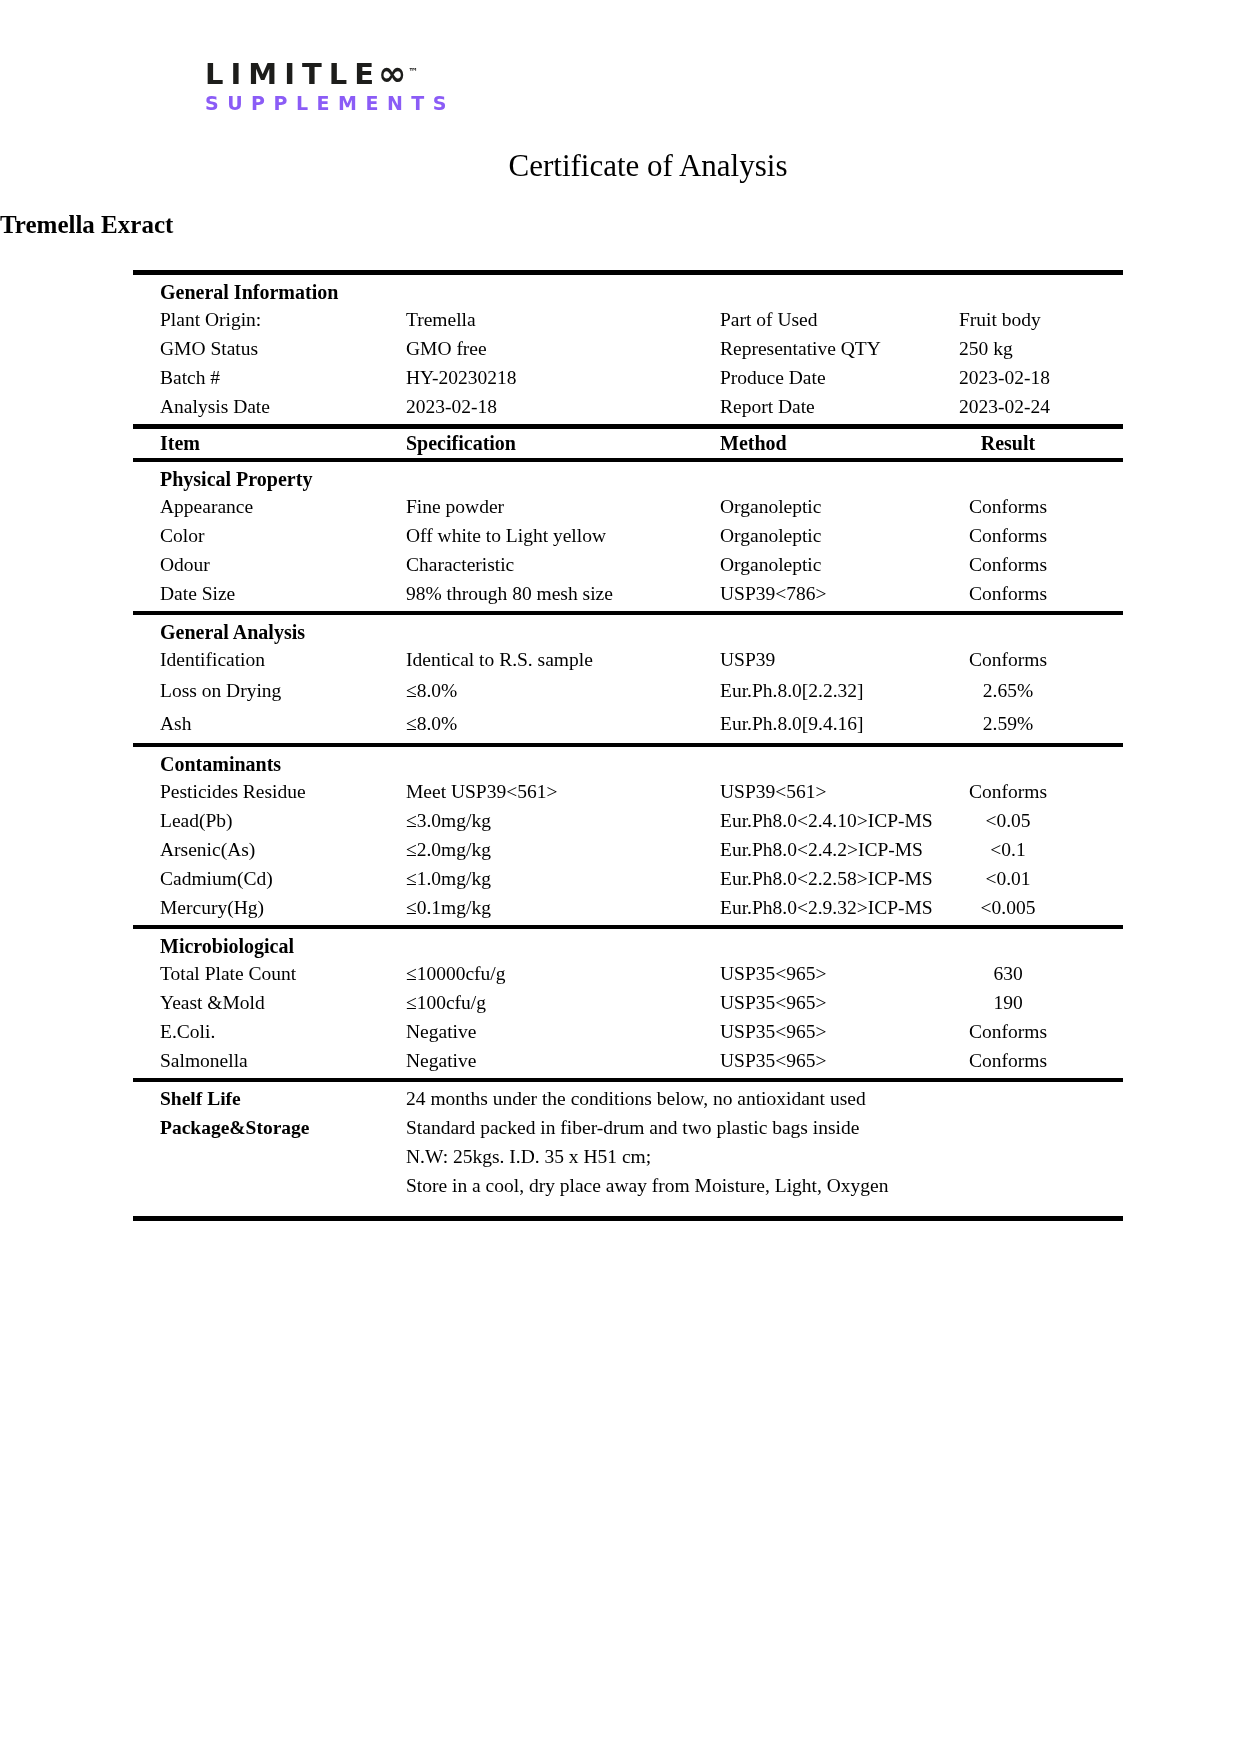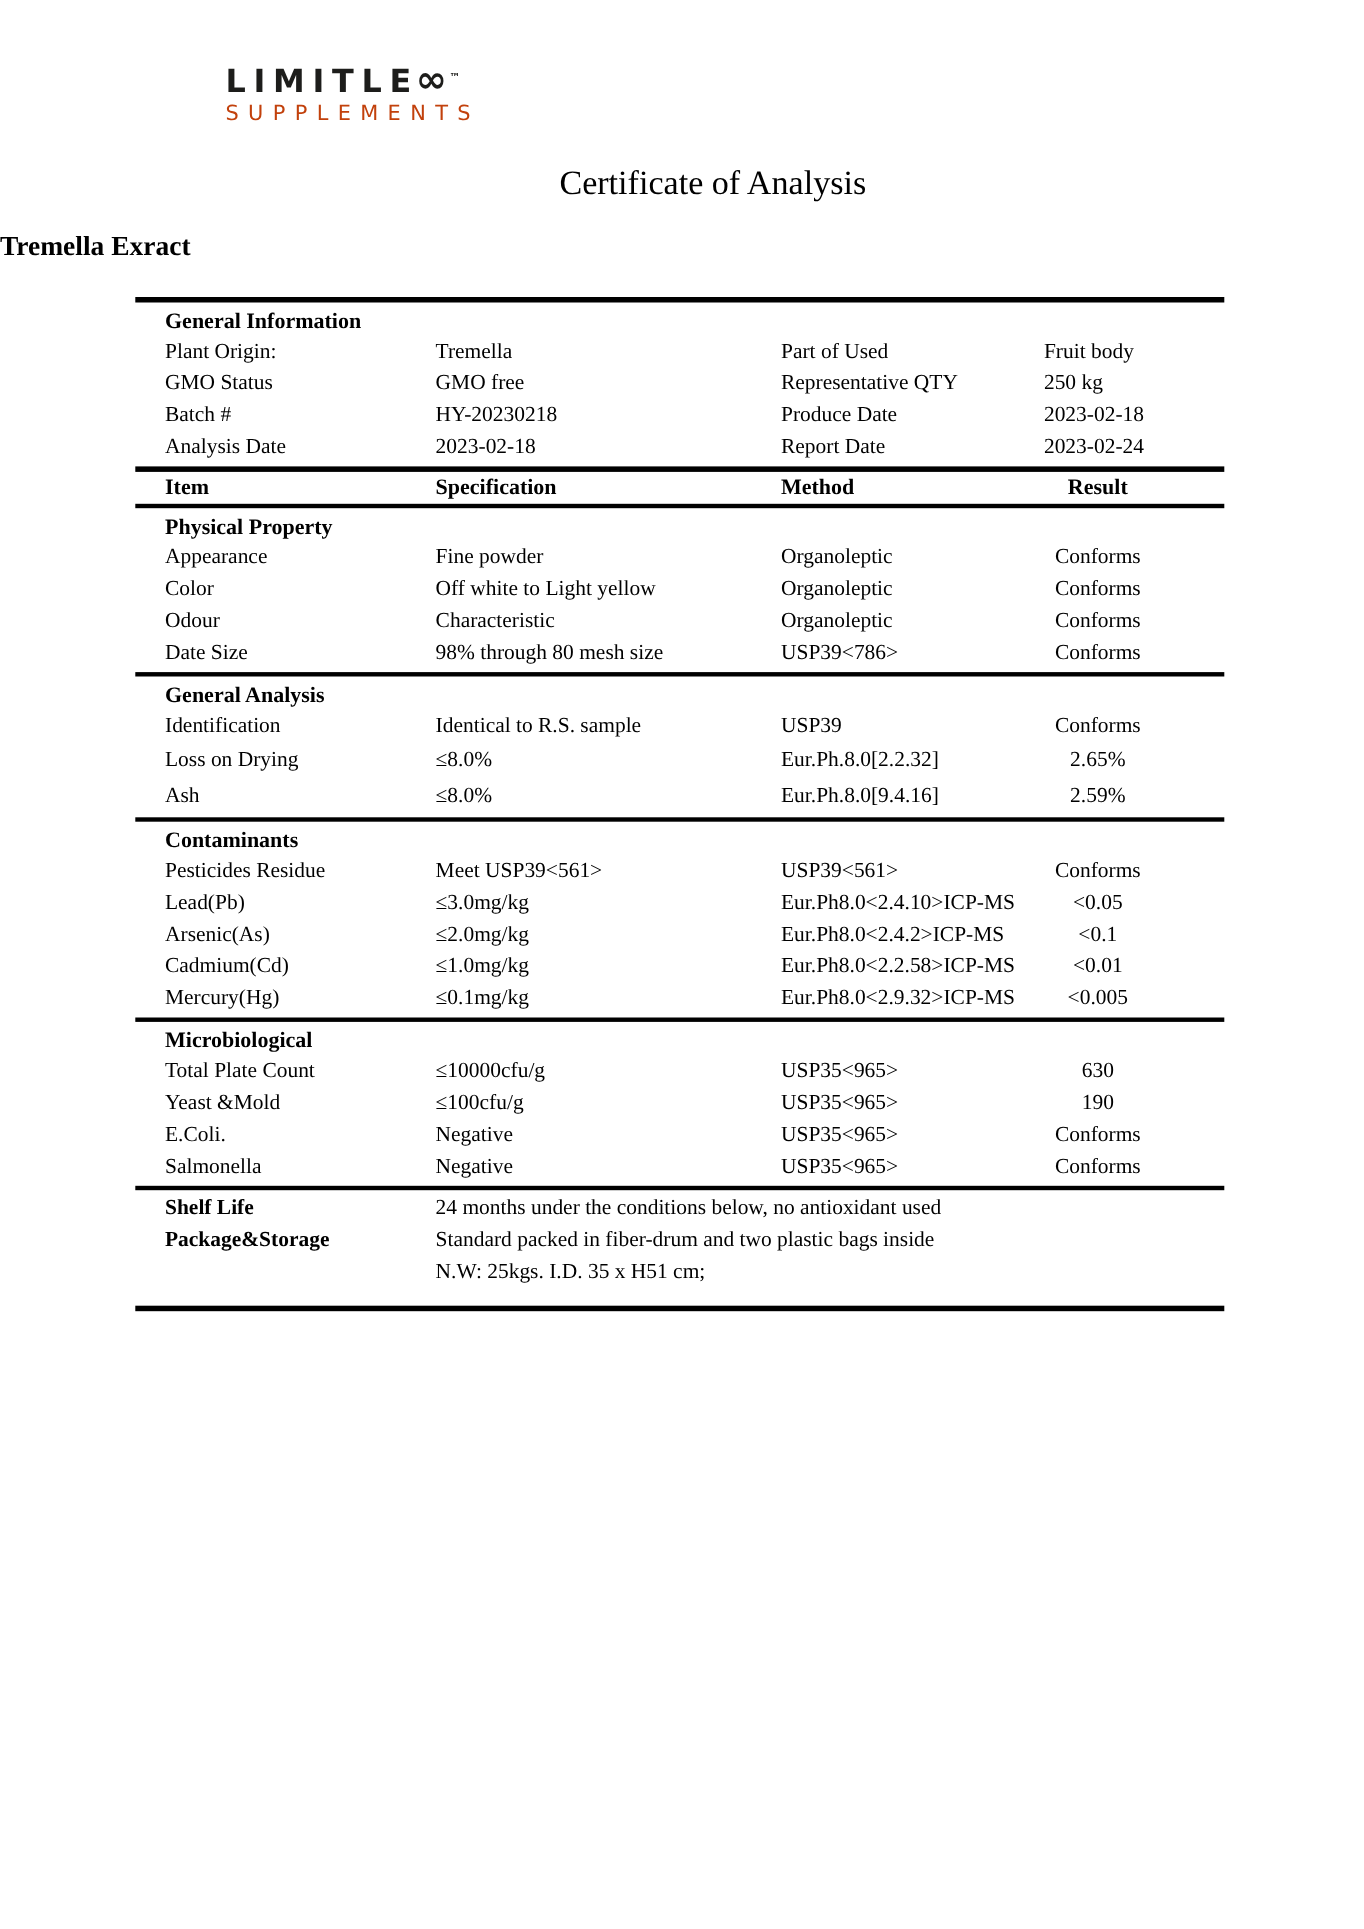--- a/index.html
+++ b/index.html
@@ -5,30 +5,30 @@
   html,body { margin:0; padding:0; background:#ffffff; }
   body { width:1240px; height:1754px; font-family:"Liberation Serif", serif; color:#000; }
   .page { position:relative; width:1240px; height:1472px; background:#fff; overflow:hidden; }
 
   
   .logo { position:absolute; left:205px; top:60px; font-family:"DejaVu Sans", sans-serif; }
   .logo-main { display:flex; align-items:flex-start; line-height:28px; }
   .logo-word { font-size:29px; font-weight:bold; letter-spacing:7px; color:#1d1d1b; }
   .logo-inf  { font-size:34px; font-weight:bold; color:#1d1d1b; line-height:26px; margin-left:-3px; }
   .logo-tm   { font-size:10px; font-weight:bold; color:#1d1d1b; margin-left:2px; margin-top:-2px; }
-  .logo-sub  { font-size:19px; font-weight:400; letter-spacing:8.5px; color:#c2410c; margin-top:4px; }
+  .logo-sub  { font-size:19px; font-weight:700; letter-spacing:8.5px; color:#8b5cf6; margin-top:4px; }
 
   
   .doc-title { position:absolute; top:148px; left:0; width:1240px; text-align:center;
                font-size:31px; font-weight:normal; line-height:36px;padding-left:28px; }
   .doc-subtitle { position:absolute; top:210px; left:0; width:1240px; text-align:left;
                   font-size:25px; font-weight:bold; line-height:30px; }
 
   
-  .coa { position:absolute; left:123px; top:270px; width:990px; font-size:19.5px; }
+  .coa { position:absolute; left:133px; top:270px; width:990px; font-size:19.5px; }
   .rule-thick { height:5px; background:#000; }
   .rule-med   { height:4px; background:#000; }
 
   .section { padding:4px 0 3px 27px; }
   .sec-heading { font-weight:bold; line-height:26px; font-size:20px; }
 
   .gi-row { display:grid; grid-template-columns:246px 314px 239px 164px; line-height:29px; }
   .hdr-row { display:grid; grid-template-columns:246px 314px 173px 230px; line-height:27px;
              font-weight:bold; padding:1px 0 1px 27px; font-size:20px; }
   .item-row { display:grid; grid-template-columns:246px 314px 173px 230px; line-height:29px; }
@@ -229,19 +229,20 @@
       <div class="ft-row">
         <div class="ft-label">Package&amp;Storage</div>
         <div class="ft-text">Standard packed in fiber-drum and two plastic bags inside</div>
       </div>
       <div class="ft-row">
         <div class="ft-label"></div>
         <div class="ft-text">N.W: 25kgs. I.D. 35 x H51 cm;</div>
       </div>
       <div class="ft-row">
         <div class="ft-label"></div>
+        <div class="ft-text">Store in a cool, dry place away from Moisture, Light, Oxygen</div>
       </div>
     </div>
 
     <div class="rule-thick"></div>
 
   </div>
 </div>
 
 </body></html>

